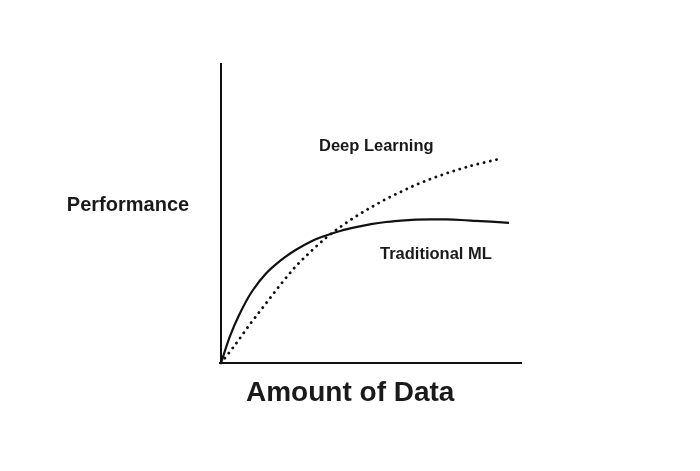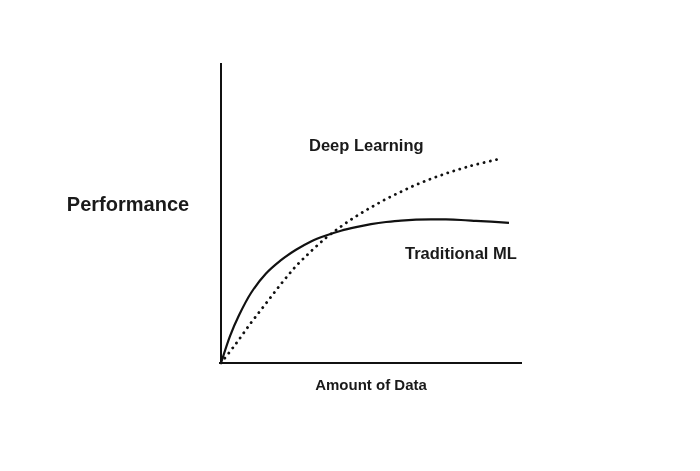--- a/index.html
+++ b/index.html
@@ -49,34 +49,33 @@
     left: 50px;
     top: 193px;
     width: 156px;
     font-size: 20px;
     text-align: center;
   }
   .xlabel {
     left: 246px;
     top: 376px;
     width: 250px;
-    font-size: 15px;
-    text-align: center;
+    font-size: 28px;
+    text-align: left;
   }
   .series-label {
     font-size: 16.5px;
   }
   .dl-label {
-    left: 309px;
+    left: 319px;
     top: 136px;
   }
   .tml-label {
     left: 380px;
     top: 244px;
-    margin-left: 25px;
   }
 </style>
 </head>
 <body>
 
 <div class="figure">
   <svg class="plot-svg" width="700" height="471" viewBox="0 0 700 471" aria-hidden="true">
     <line class="axis" x1="221" y1="64" x2="221" y2="363"></line>
     <line class="axis" x1="220" y1="363" x2="521" y2="363"></line>
     <path class="curve solid" d="M 221.0,363.0 C 222.5,358.5 227.0,344.1 230.0,336.2 C 233.0,328.2 235.5,322.5 239.0,315.3 C 242.5,308.1 246.5,299.9 251.0,293.0 C 255.5,286.0 261.0,279.1 266.0,273.6 C 271.0,268.1 276.0,264.2 281.0,260.2 C 286.0,256.2 291.0,252.9 296.0,249.8 C 301.0,246.6 306.0,243.8 311.0,241.4 C 316.0,239.0 321.0,237.2 326.0,235.5 C 331.0,233.7 336.0,232.1 341.0,230.7 C 346.0,229.3 351.0,228.2 356.0,227.1 C 361.0,226.0 366.0,225.0 371.0,224.1 C 376.0,223.3 381.0,222.6 386.0,222.0 C 391.0,221.5 396.0,221.0 401.0,220.6 C 406.0,220.2 411.0,219.9 416.0,219.7 C 421.0,219.5 426.0,219.4 431.0,219.4 C 436.0,219.3 441.0,219.3 446.0,219.4 C 451.0,219.5 456.0,219.7 461.0,220.0 C 466.0,220.2 471.0,220.6 476.0,220.9 C 481.0,221.2 485.5,221.4 491.0,221.7 C 496.5,222.1 506.0,222.7 509.0,222.9"></path>

